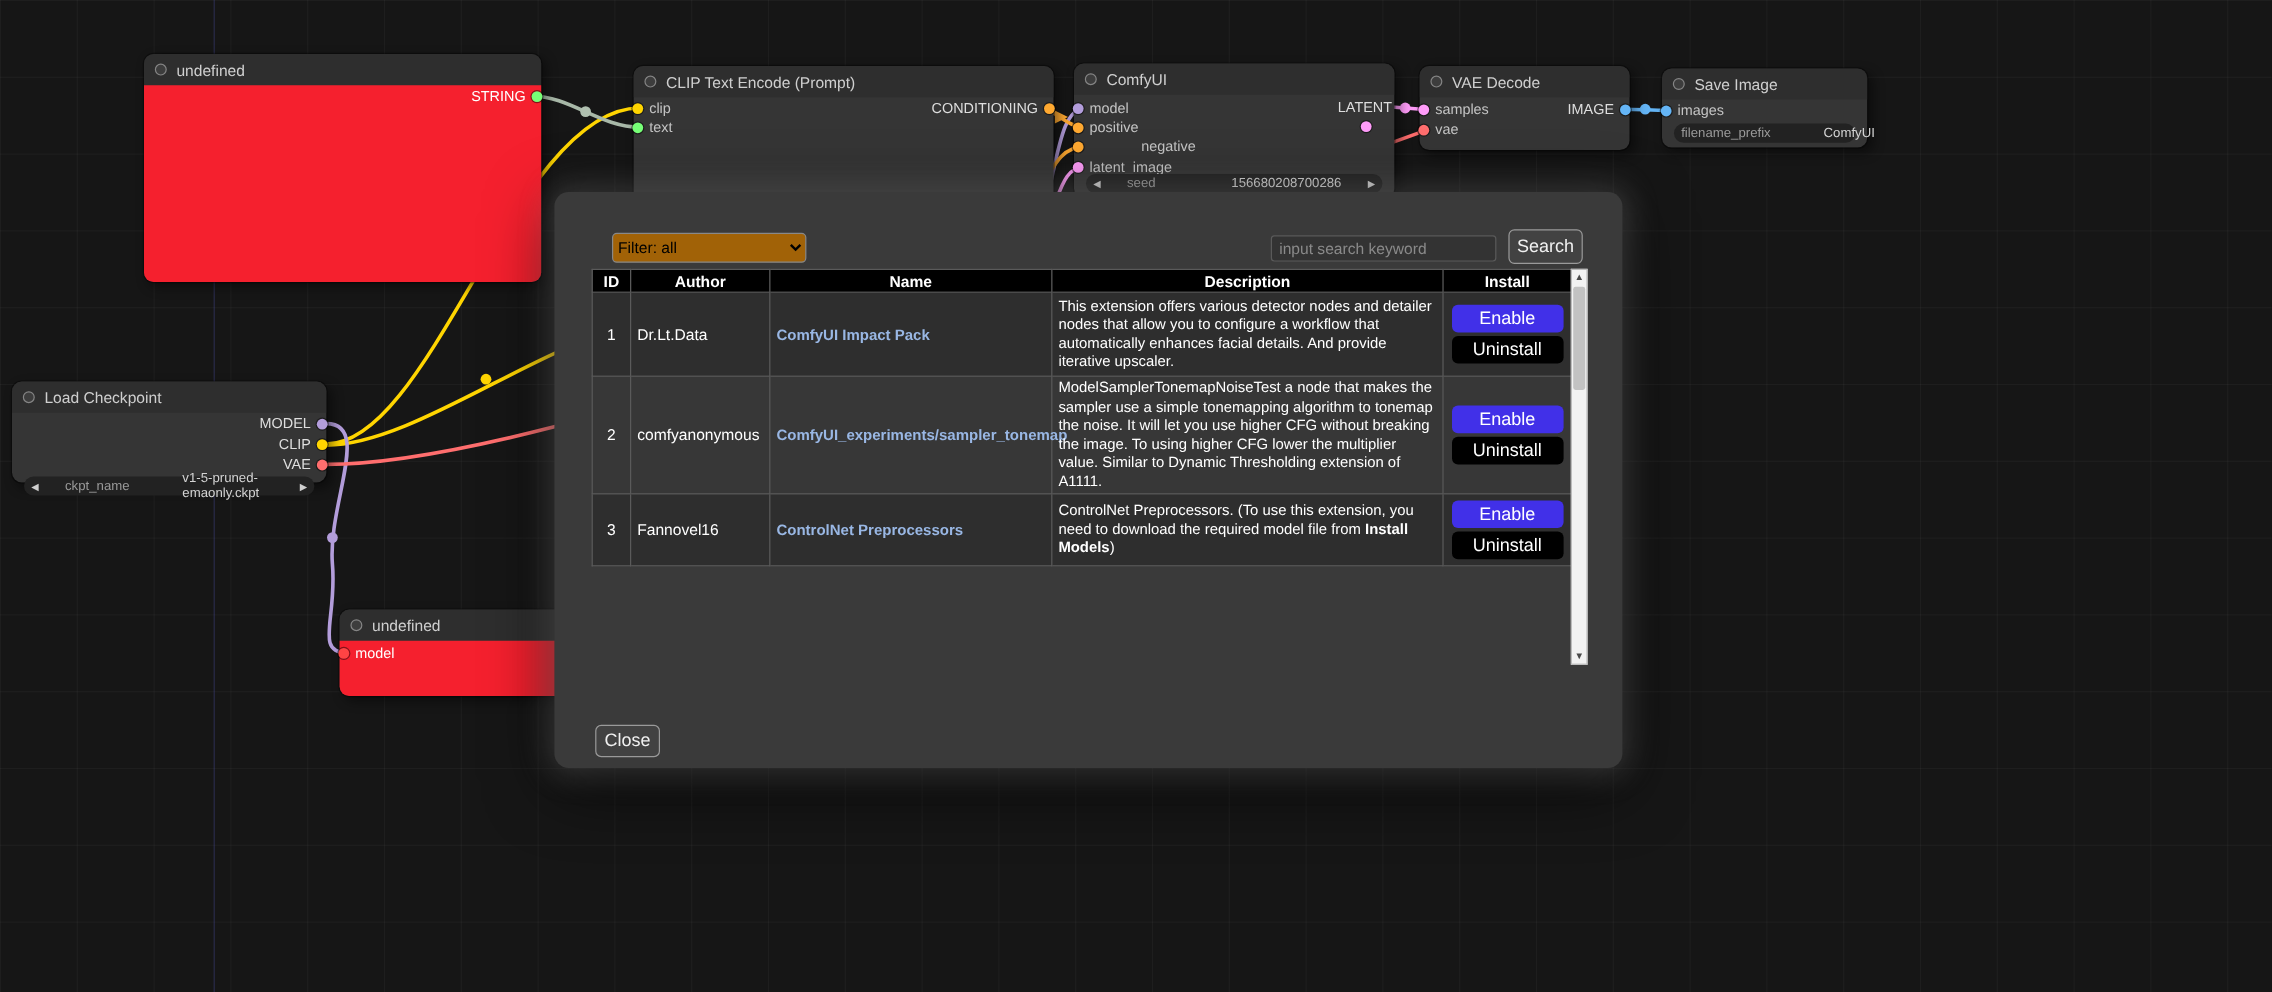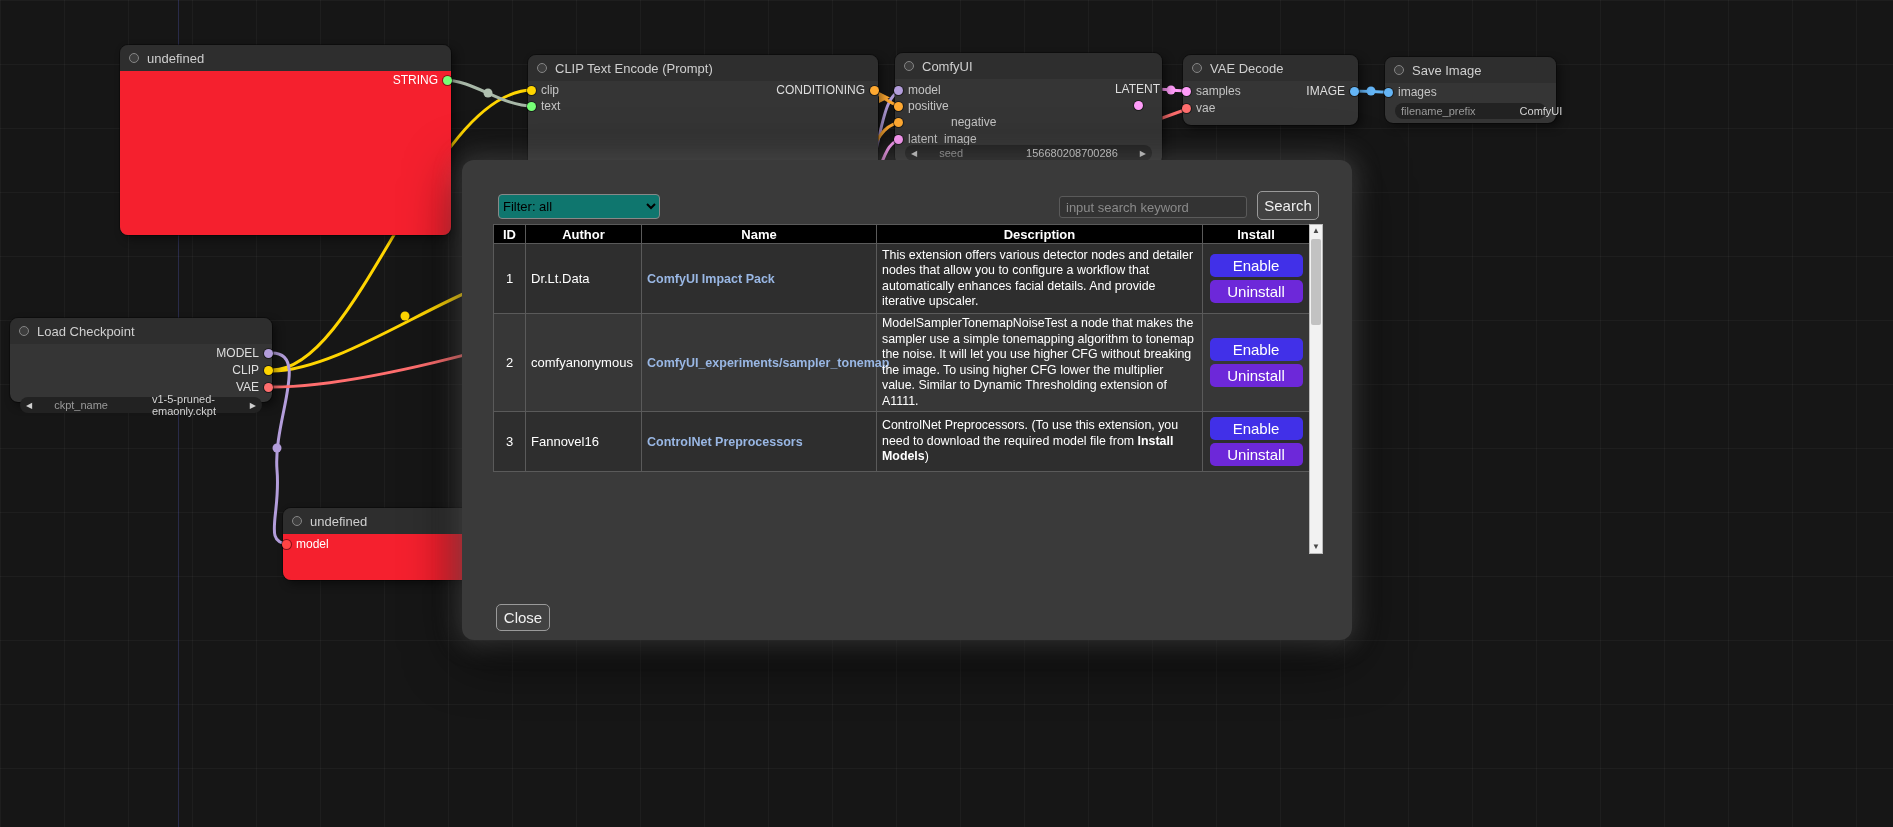--- a/index.html
+++ b/index.html
@@ -34,22 +34,22 @@
   .widget{position:absolute;height:16px;background:#222;border-radius:8px;display:flex;align-items:center;
         font-size:11px;color:#d4d4d4;padding:0 6px;gap:22px;box-sizing:border-box;z-index:3;}
   .widget .wlabel{color:#9a9a9a;}
   .widget .wspace{flex:1;}
   .widget .warrow{font-size:8px;color:#cfcfcf;cursor:pointer;}
 
   
   .dialog{position:absolute;left:462px;top:160px;width:890px;height:480px;background:#3a3a3a;
         border-radius:12px;z-index:10;
         box-shadow:0 0 26px 5px rgba(190,190,190,0.22), 0 14px 55px rgba(0,0,0,.7);}
-  .filter-select{position:absolute;left:36px;top:34px;width:162px;height:25px;font-size:13px;
-        font-family:"Liberation Sans",sans-serif;border-radius:4px;border:1px solid #888;background:#0f766e;color:#000;}
+  .filter-select{position:absolute;left:48px;top:34px;width:162px;height:25px;font-size:13px;
+        font-family:"Liberation Sans",sans-serif;border-radius:4px;border:1px solid #888;background:#a16207;color:#000;}
   .search-input{position:absolute;left:597px;top:36px;width:188px;height:22px;background:#333;
         border:1px solid #5a5a5a;border-radius:3px;color:#ddd;font-size:13px;padding:0 6px;box-sizing:border-box;
         font-family:"Liberation Sans",sans-serif;}
   .search-input::placeholder{color:#8a8a8a;}
   .gray-btn{background:#424242;border:1px solid #9a9a9a;border-radius:5px;color:#f0f0f0;font-size:15px;
         font-family:"Liberation Sans",sans-serif;cursor:pointer;}
   .search-btn{position:absolute;left:795px;top:31px;width:62px;height:29px;}
   .close-btn{position:absolute;left:34px;top:444px;width:54px;height:27px;}
 
   table.ext{position:absolute;left:31px;top:64px;width:816px;border-collapse:collapse;table-layout:fixed;
@@ -59,21 +59,21 @@
   table.ext td{border:1px solid #5a5a5a;padding:2px 5px;vertical-align:middle;}
   table.ext tr.r-odd td{background:#2e2e2e;}
   table.ext tr.r-even td{background:#373737;}
   td.c-id{text-align:center;}
   td.c-name a{color:#99b7e4;font-weight:bold;text-decoration:none;font-size:12.5px;}
   td.c-desc{font-size:12.4px;line-height:1.25;padding:3px 5px;}
   td.c-install{text-align:center;}
   .pill-btn{display:block;width:93px;height:23px;margin:3px auto;border:none;border-radius:5px;
         color:#fff;font-size:15px;font-family:Liberation Sans, sans-serif;cursor:pointer;line-height:21px;}
   .btn-enable{background:#4130e8;}
-  .btn-uninstall{background:#6d28d9;}
+  .btn-uninstall{background:#000000;}
 
   .scrollbar{position:absolute;left:847px;top:64px;width:14px;height:330px;background:#f2f2f2;border:1px solid #bbb;box-sizing:border-box;}
   .scroll-arrow{position:absolute;left:0;width:12px;height:12px;font-size:8px;color:#4a4a4a;text-align:center;line-height:12px;}
   .scroll-arrow.up{top:0;}
   .scroll-arrow.down{bottom:0;}
   .scroll-thumb{position:absolute;left:1px;top:14px;width:10px;height:86px;background:#c2c2c2;border-radius:2px;}
 </style>
 </head>
 <body>
 

